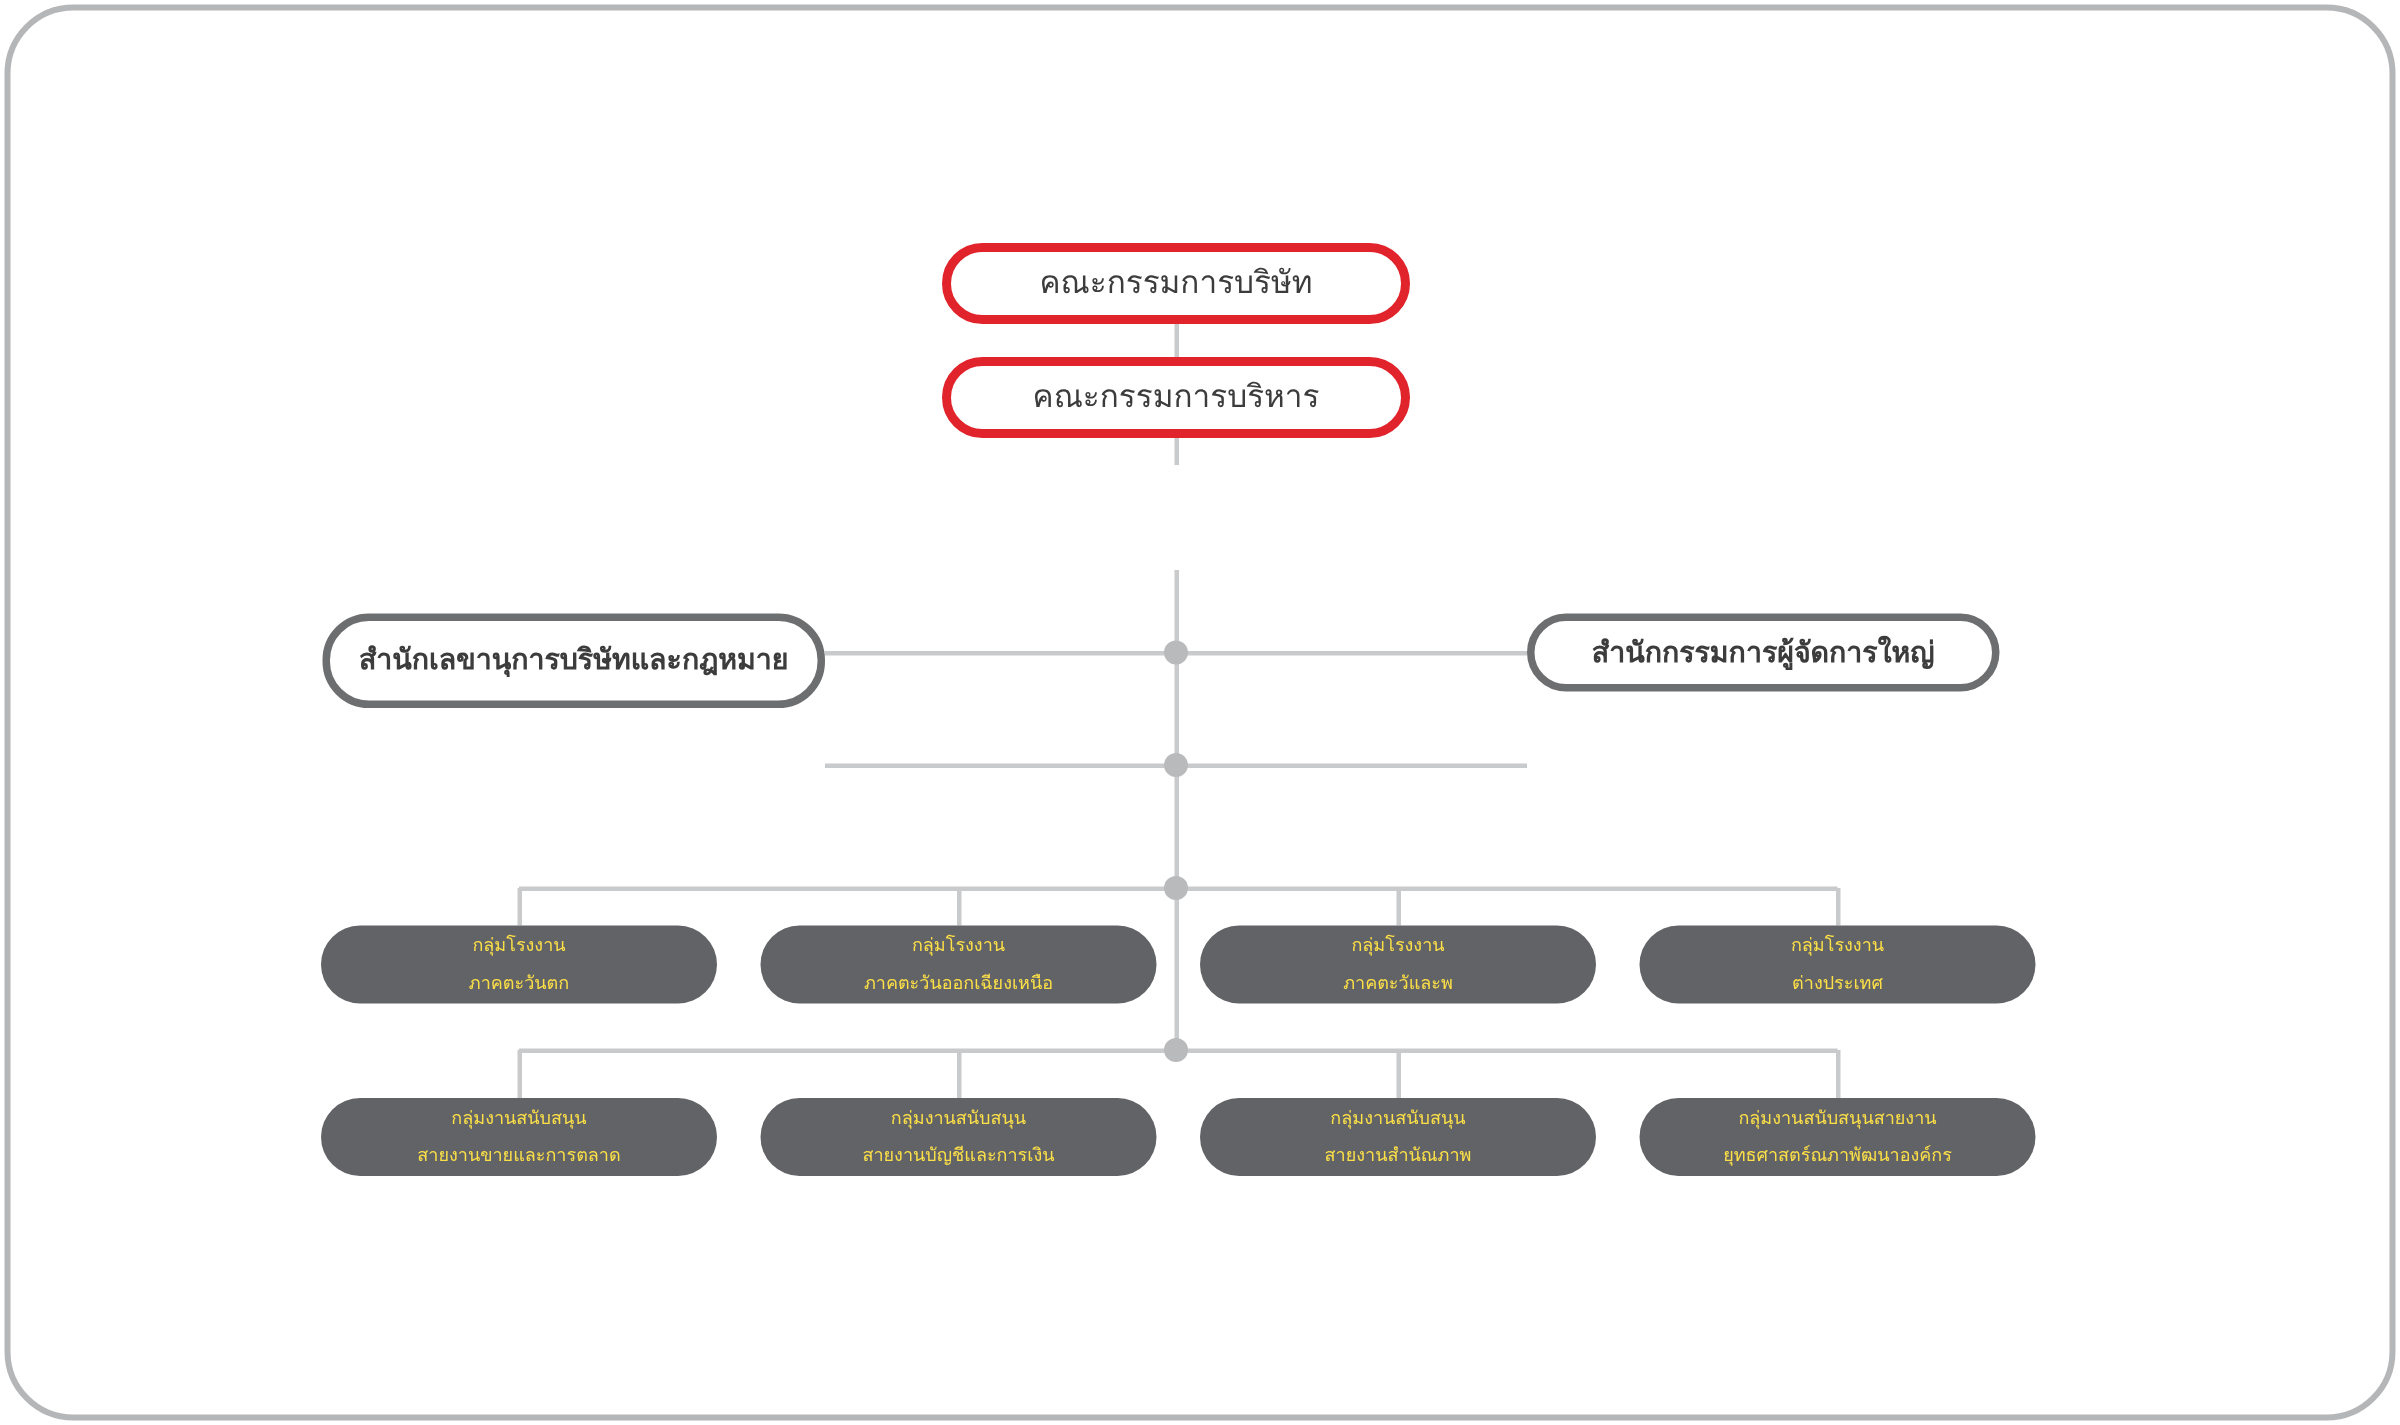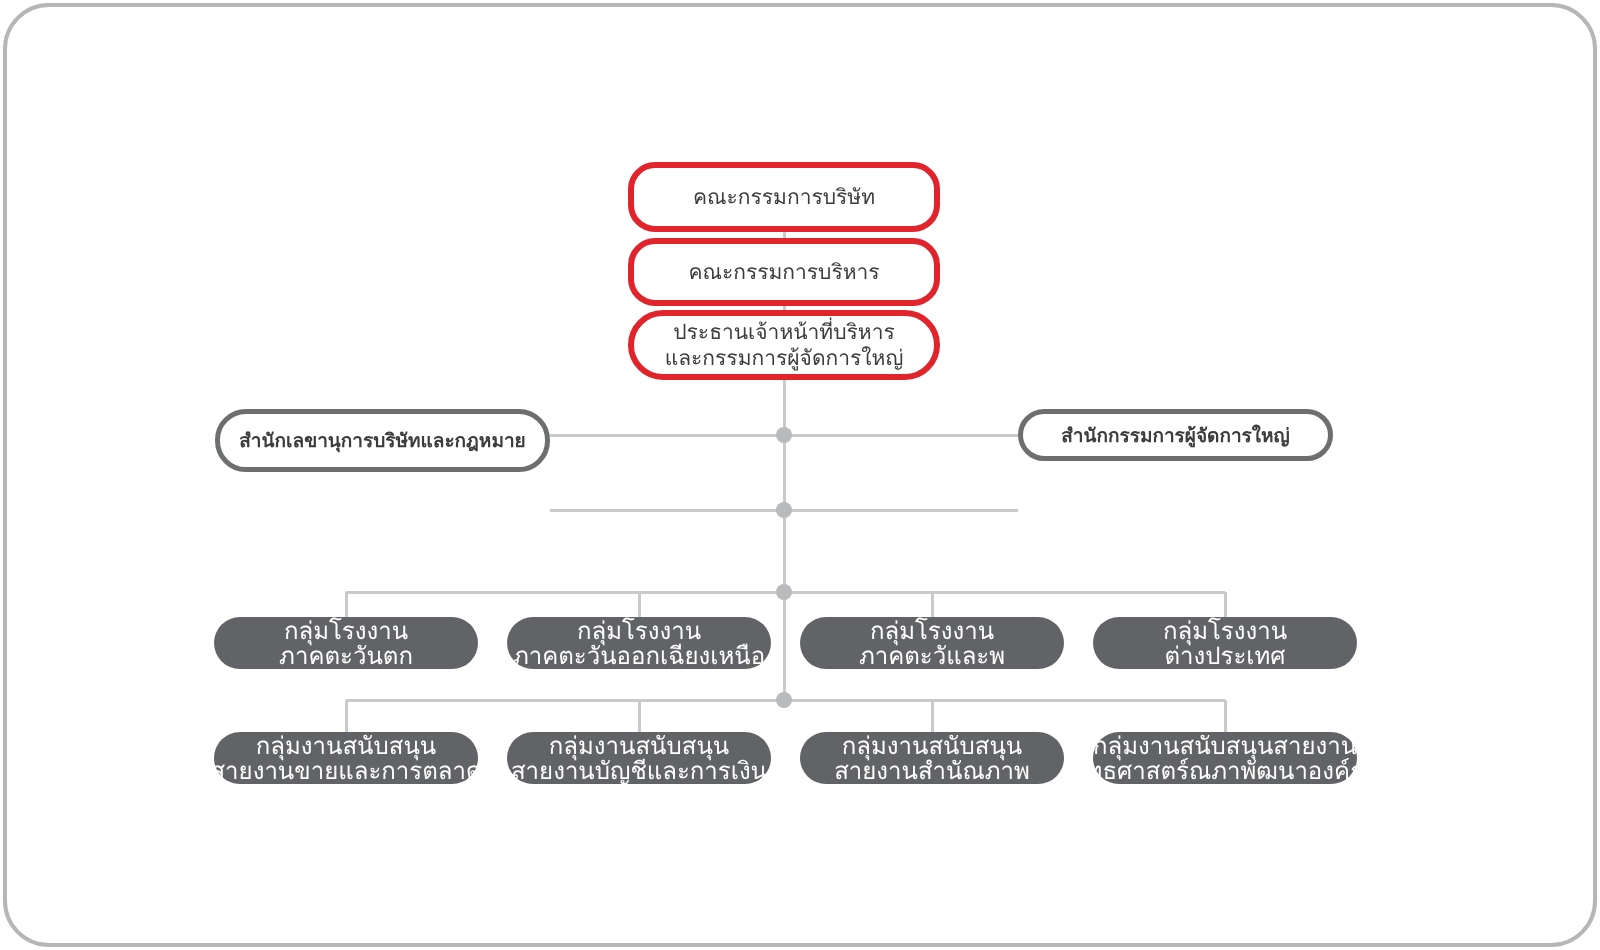--- a/index.html
+++ b/index.html
@@ -57,22 +57,22 @@
     border:5px solid var(--border-gray,#6D6E70);
     border-radius:31px;
     color:var(--text-dark,#3C3C3C);
     font-size:19px;font-weight:700;
     line-height:25px;
   }
   .group-node{
     background:var(--dark-gray-fill,#626366);
     border:none;
     border-radius:27px;
-    color:#ffffff;
-    font-size:24px;font-weight:500;
+    color:#fde047;
+    font-size:12px;font-weight:500;
     line-height:25px;
   }
 </style>
 </head>
 <body>
 
 <div id="canvas">
 
   <div class="outer-frame"></div>
 
@@ -93,32 +93,28 @@
   <div class="vline" style="left:344.5px;top:700px;height:32px;"></div>
   <div class="vline" style="left:637.5px;top:700px;height:32px;"></div>
   <div class="vline" style="left:930.5px;top:700px;height:32px;"></div>
   <div class="vline" style="left:1223.5px;top:700px;height:32px;"></div>
 
   <div class="dot" style="left:776px;top:427px;"></div>
   <div class="dot" style="left:776px;top:502px;"></div>
   <div class="dot" style="left:776px;top:584px;"></div>
   <div class="dot" style="left:776px;top:692px;"></div>
 
-  <div class="node red-node" style="left:628px;top:162px;width:312px;height:70px;border-radius:27px;">
+  <div class="node red-node" style="left:628px;top:162px;width:312px;height:54px;border-radius:27px;">
     <span class="line">คณะกรรมการบริษัท</span>
   </div>
 
-  <div class="node red-node" style="left:628px;top:238px;width:312px;height:68px;border-radius:27px;justify-content:center;">
+  <div class="node red-node" style="left:628px;top:238px;width:312px;height:54px;border-radius:27px;justify-content:center;">
     <span class="line">คณะกรรมการบริหาร</span>
   </div>
 
-  <div class="node red-node" style="left:628px;top:310px;width:312px;height:70px;">
-    <span class="line">ประธานเจ้าหน้าที่บริหาร</span>
-    <span class="line">และกรรมการผู้จัดการใหญ่</span>
-  </div>
 
   <div class="node office-node" style="left:215px;top:409px;width:335px;height:63px;">
     <span class="line">สำนักเลขานุการบริษัทและกฎหมาย</span>
   </div>
 
 
   <div class="node office-node" style="left:1018px;top:409px;width:315px;height:52px;align-items:center;">
     <span class="line">สำนักกรรมการผู้จัดการใหญ่</span>
   </div>
 

